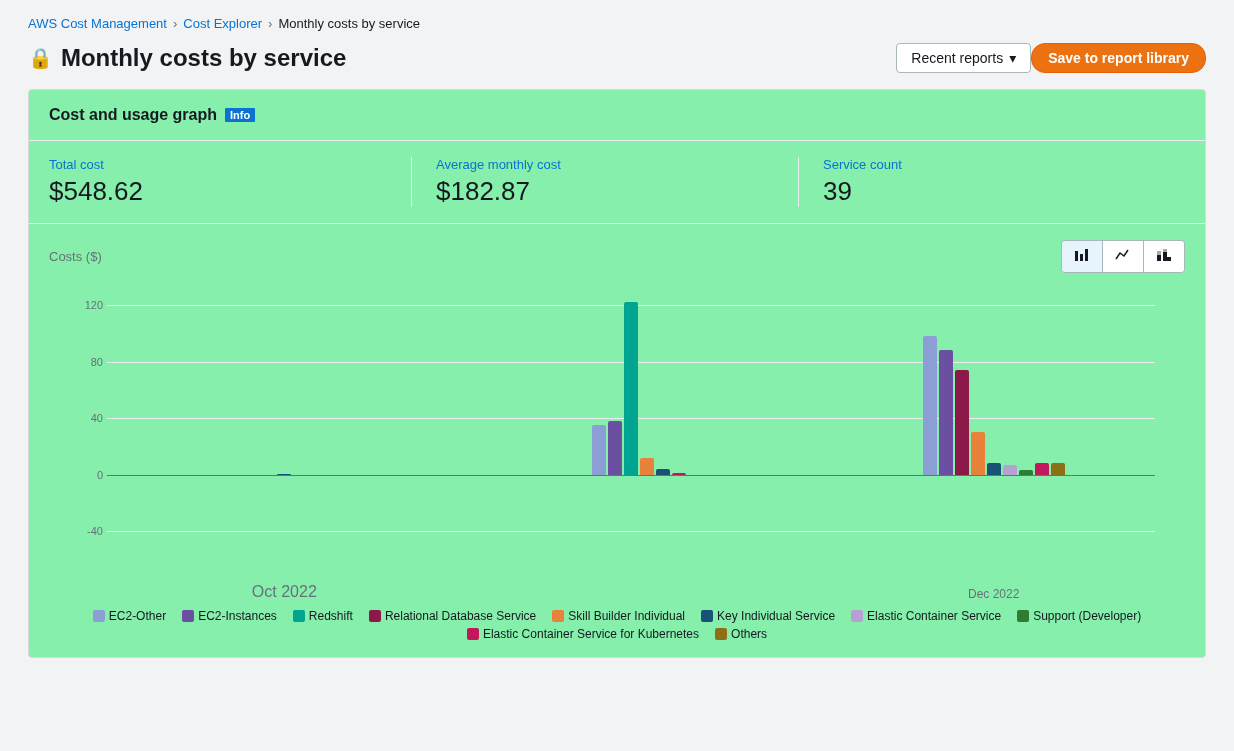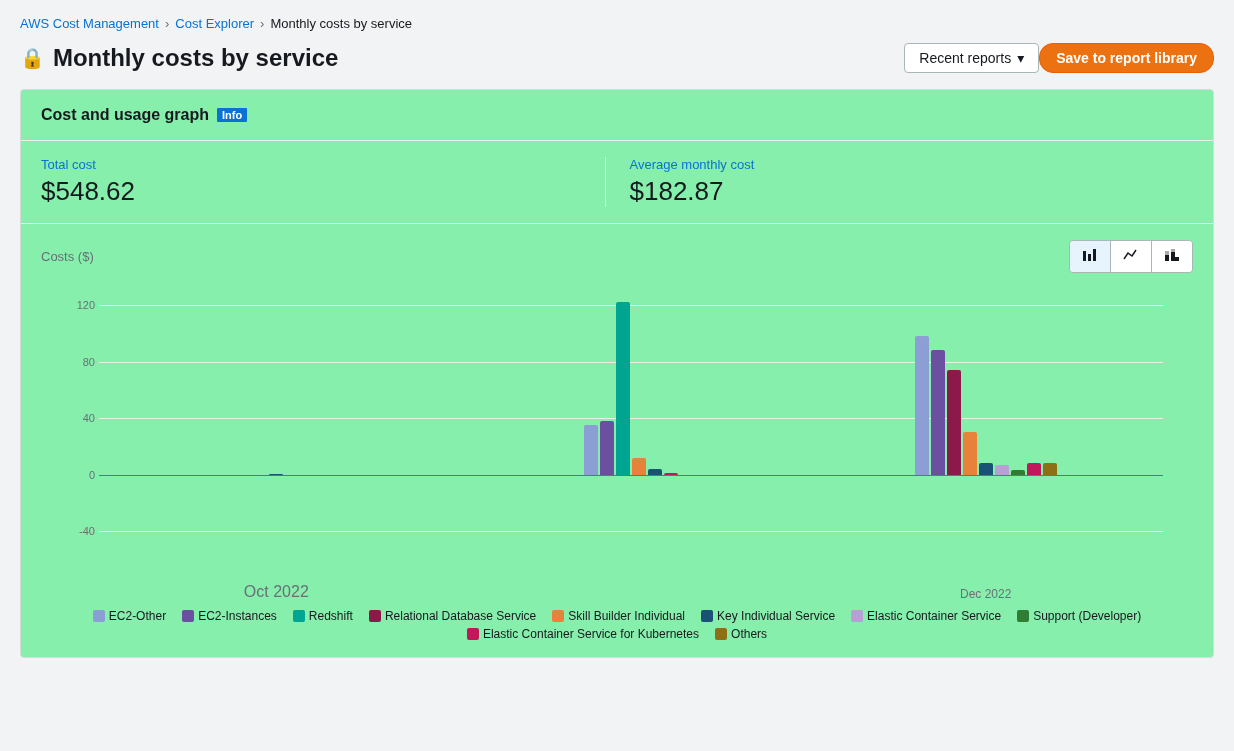--- a/index.html
+++ b/index.html
@@ -1,18 +1,18 @@
 <!DOCTYPE html>
 <html><head>
   <meta charset="utf-8">
   <style>
     * { box-sizing: border-box; margin: 0; padding: 0; }
     body { font-family: -apple-system, BlinkMacSystemFont, 'Segoe UI', Arial, sans-serif; background: #f1f3f4; color: #16191f; font-size: 14px; }
     
-    .page-wrapper { padding: 16px 20px; max-width: 1234px; }
+    .page-wrapper { padding: 16px 28px; max-width: 1234px; }
     
     .breadcrumb { display: flex; align-items: center; gap: 6px; font-size: 13px; margin-bottom: 12px; }
     .breadcrumb a { color: #0972d3; text-decoration: none; }
     .breadcrumb-sep { color: #687078; }
     .breadcrumb-current { color: #16191f; }
     
     .page-header { display: flex; align-items: center; justify-content: space-between; margin-bottom: 16px; }
     .page-title { display: flex; align-items: center; gap: 8px; font-size: 24px; font-weight: 700; color: #16191f; }
     .lock-icon { font-size: 20px; }
     .header-actions { display: flex; gap: 0; align-items: center; }
@@ -79,20 +79,24 @@
     </div>
 
     <div class="metrics-row">
       <div class="metric">
         <div class="metric-label">Total cost</div>
         <div class="metric-value">$548.62</div>
       </div>
       <div class="metric">
         <div class="metric-label">Average monthly cost</div>
         <div class="metric-value">$182.87</div>
+      </div>
+      <div class="metric">
+        <div class="metric-label">Service count</div>
+        <div class="metric-value">39</div>
       </div>
     </div>
 
     <div class="chart-header">
       <span class="chart-ylabel">Costs ($)</span>
       <div class="chart-type-btns">
         <button class="chart-type-btn active" title="Grouped bar">
           <svg width="16" height="16" viewBox="0 0 16 16">
             <rect x="1" y="4" width="3" height="10" fill="currentColor"></rect>
             <rect x="6" y="7" width="3" height="7" fill="currentColor"></rect>

